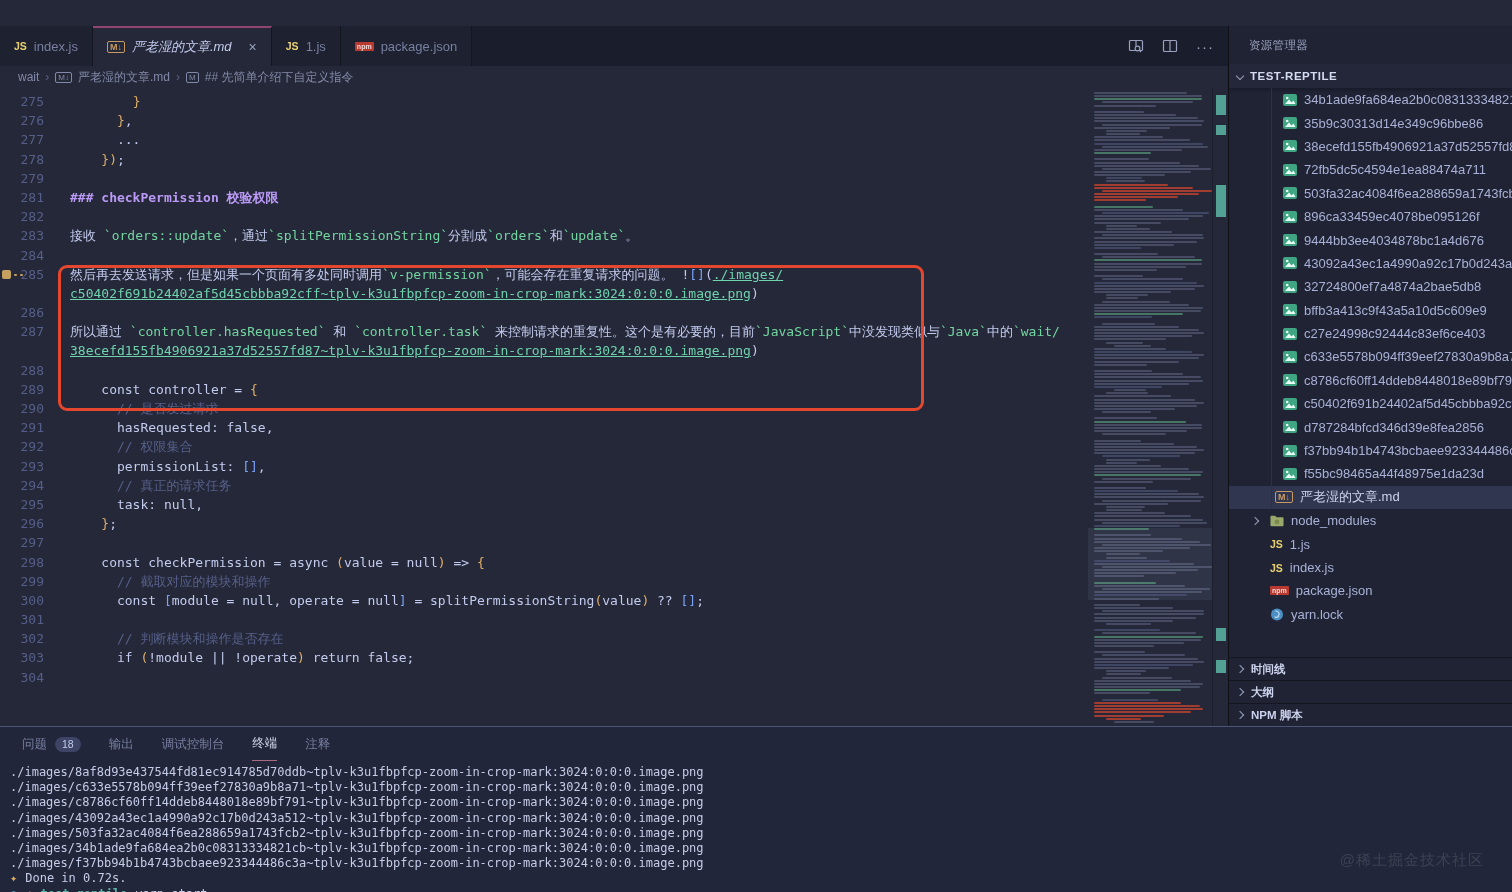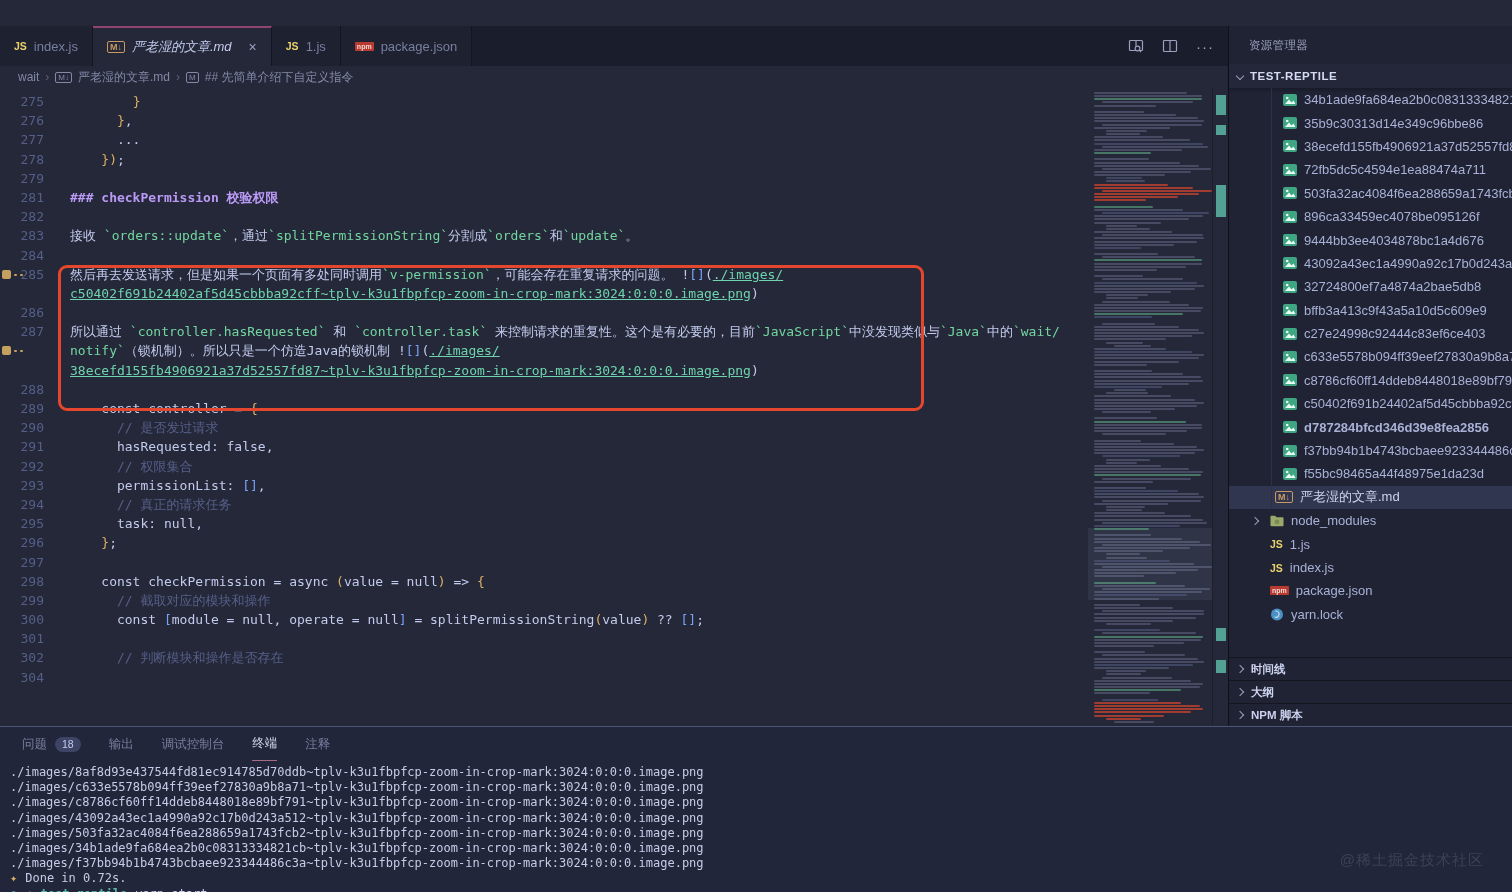--- a/index.html
+++ b/index.html
@@ -166,37 +166,37 @@
           <div class="erow"><div class="egut">278</div><div class="ecode"><span class="sw">    </span><span class="sy">})</span><span class="sw">;</span></div></div>
           <div class="erow"><div class="egut">279</div><div class="ecode"></div></div>
           <div class="erow"><div class="egut">281</div><div class="ecode"><span class="sh">### checkPermission 校验权限</span></div></div>
           <div class="erow"><div class="egut">282</div><div class="ecode"></div></div>
           <div class="erow"><div class="egut">283</div><div class="ecode"><span class="sw">接收 </span><span class="sg">`orders::update`</span><span class="sw">，通过</span><span class="sg">`splitPermissionString`</span><span class="sw">分割成</span><span class="sg">`orders`</span><span class="sw">和</span><span class="sg">`update`</span><span class="sw">。</span></div></div>
           <div class="erow"><div class="egut">284</div><div class="ecode"></div></div>
           <div class="erow"><div class="egut"><span class="bmark"></span><span class="bdot1"></span><span class="bdot2"></span>285</div><div class="ecode"><span class="sw">然后再去发送请求，但是如果一个页面有多处同时调用</span><span class="sg">`v-permission`</span><span class="sw">，可能会存在重复请求的问题。 </span><span class="sw">!</span><span class="sb">[]</span><span class="sw">(</span><span class="sl">./images/</span></div></div>
           <div class="erow"><div class="egut"></div><div class="ecode"><span class="sl">c50402f691b24402af5d45cbbba92cff~tplv-k3u1fbpfcp-zoom-in-crop-mark:3024:0:0:0.image.png</span><span class="sw">)</span></div></div>
           <div class="erow"><div class="egut">286</div><div class="ecode"></div></div>
           <div class="erow"><div class="egut">287</div><div class="ecode"><span class="sw">所以通过 </span><span class="sg">`controller.hasRequested`</span><span class="sw"> 和 </span><span class="sg">`controller.task`</span><span class="sw"> 来控制请求的重复性。这个是有必要的，目前</span><span class="sg">`JavaScript`</span><span class="sw">中没发现类似与</span><span class="sg">`Java`</span><span class="sw">中的</span><span class="sg">`wait/</span></div></div>
-          <div class="erow"><div class="egut"><span class="bmark"></span><span class="bdot1"></span><span class="bdot2"></span></div><div class="ecode"><span class="sg">notify`</span><span class="sw">（锁机制）。所以只是一个仿造Java的锁机制 </span><span class="sw">!</span><span class="sb">[]</span><span class="sw">(</span><span class="sl">./images/</span></div></div>
           <div class="erow"><div class="egut"></div><div class="ecode"><span class="sl">38ecefd155fb4906921a37d52557fd87~tplv-k3u1fbpfcp-zoom-in-crop-mark:3024:0:0:0.image.png</span><span class="sw">)</span></div></div>
           <div class="erow"><div class="egut">288</div><div class="ecode"></div></div>
           <div class="erow"><div class="egut">289</div><div class="ecode"><span class="sw">    const controller = </span><span class="sy">{</span></div></div>
           <div class="erow"><div class="egut">290</div><div class="ecode"><span class="sw">      </span><span class="sc">// 是否发过请求</span></div></div>
           <div class="erow"><div class="egut">291</div><div class="ecode"><span class="sw">      hasRequested: false,</span></div></div>
           <div class="erow"><div class="egut">292</div><div class="ecode"><span class="sw">      </span><span class="sc">// 权限集合</span></div></div>
           <div class="erow"><div class="egut">293</div><div class="ecode"><span class="sw">      permissionList: </span><span class="sb">[]</span><span class="sw">,</span></div></div>
           <div class="erow"><div class="egut">294</div><div class="ecode"><span class="sw">      </span><span class="sc">// 真正的请求任务</span></div></div>
           <div class="erow"><div class="egut">295</div><div class="ecode"><span class="sw">      task: null,</span></div></div>
           <div class="erow"><div class="egut">296</div><div class="ecode"><span class="sw">    </span><span class="sy">}</span><span class="sw">;</span></div></div>
           <div class="erow"><div class="egut">297</div><div class="ecode"></div></div>
           <div class="erow"><div class="egut">298</div><div class="ecode"><span class="sw">    const checkPermission = async </span><span class="sy">(</span><span class="sw">value = null</span><span class="sy">)</span><span class="sw"> =&gt; </span><span class="sy">{</span></div></div>
           <div class="erow"><div class="egut">299</div><div class="ecode"><span class="sw">      </span><span class="sc">// 截取对应的模块和操作</span></div></div>
           <div class="erow"><div class="egut">300</div><div class="ecode"><span class="sw">      const </span><span class="sb">[</span><span class="sw">module = null, operate = null</span><span class="sb">]</span><span class="sw"> = splitPermissionString</span><span class="sy">(</span><span class="sw">value</span><span class="sy">)</span><span class="sw"> ?? </span><span class="sb">[]</span><span class="sw">;</span></div></div>
           <div class="erow"><div class="egut">301</div><div class="ecode"></div></div>
           <div class="erow"><div class="egut">302</div><div class="ecode"><span class="sw">      </span><span class="sc">// 判断模块和操作是否存在</span></div></div>
+          <div class="erow"><div class="egut">303</div><div class="ecode"><span class="sw">      if </span><span class="sy">(</span><span class="sw">!module || !operate</span><span class="sy">)</span><span class="sw"> return false;</span></div></div>
           <div class="erow"><div class="egut">304</div><div class="ecode"></div></div>
         </div>
       <div class="redbox"></div>
       <div class="minimap" id="minimap">
         <div class="mviewport"></div>
       <div class="mline" style="top: 4px; left: 6px; width: 93px; background: rgba(150, 160, 200, 0.3);"></div>
           <div class="mline" style="top: 7.16px; left: 6px; width: 108px; background: rgba(150, 160, 200, 0.3);"></div>
           <div class="mline" style="top: 10.32px; left: 6px; width: 108px; background: rgba(115, 213, 160, 0.45);"></div>
           <div class="mline" style="top: 13.48px; left: 14px; width: 91px; background: rgba(150, 160, 200, 0.3);"></div>
           <div class="mline" style="top: 16.64px; left: 6px; width: 62px; background: rgba(150, 160, 200, 0.3);"></div>
@@ -503,21 +503,21 @@
           <span>c8786cf60ff14ddeb8448018e89bf791</span>
         </div>
         <div class="frow" style="padding-left: 54px;">
           <svg class="imgicon" width="14" height="12" viewBox="0 0 14 12">
             <rect width="14" height="12" rx="2" fill="#3fa583"></rect>
             <circle cx="4.2" cy="4" r="1.3" fill="#eafff6"></circle>
             <path d="M2 10 L6 5.5 L8.5 8.5 L10.5 6.5 L12.5 10 Z" fill="#eafff6"></path>
           </svg>
           <span>c50402f691b24402af5d45cbbba92cff</span>
         </div>
-        <div class="frow" style="padding-left: 54px; font-weight: bold;">
+        <div class="frow" style="padding-left: 54px;">
           <svg class="imgicon" width="14" height="12" viewBox="0 0 14 12">
             <rect width="14" height="12" rx="2" fill="#3fa583"></rect>
             <circle cx="4.2" cy="4" r="1.3" fill="#eafff6"></circle>
             <path d="M2 10 L6 5.5 L8.5 8.5 L10.5 6.5 L12.5 10 Z" fill="#eafff6"></path>
           </svg>
           <span>d787284bfcd346d39e8fea2856</span>
         </div>
         <div class="frow" style="padding-left: 54px;">
           <svg class="imgicon" width="14" height="12" viewBox="0 0 14 12">
             <rect width="14" height="12" rx="2" fill="#3fa583"></rect>

